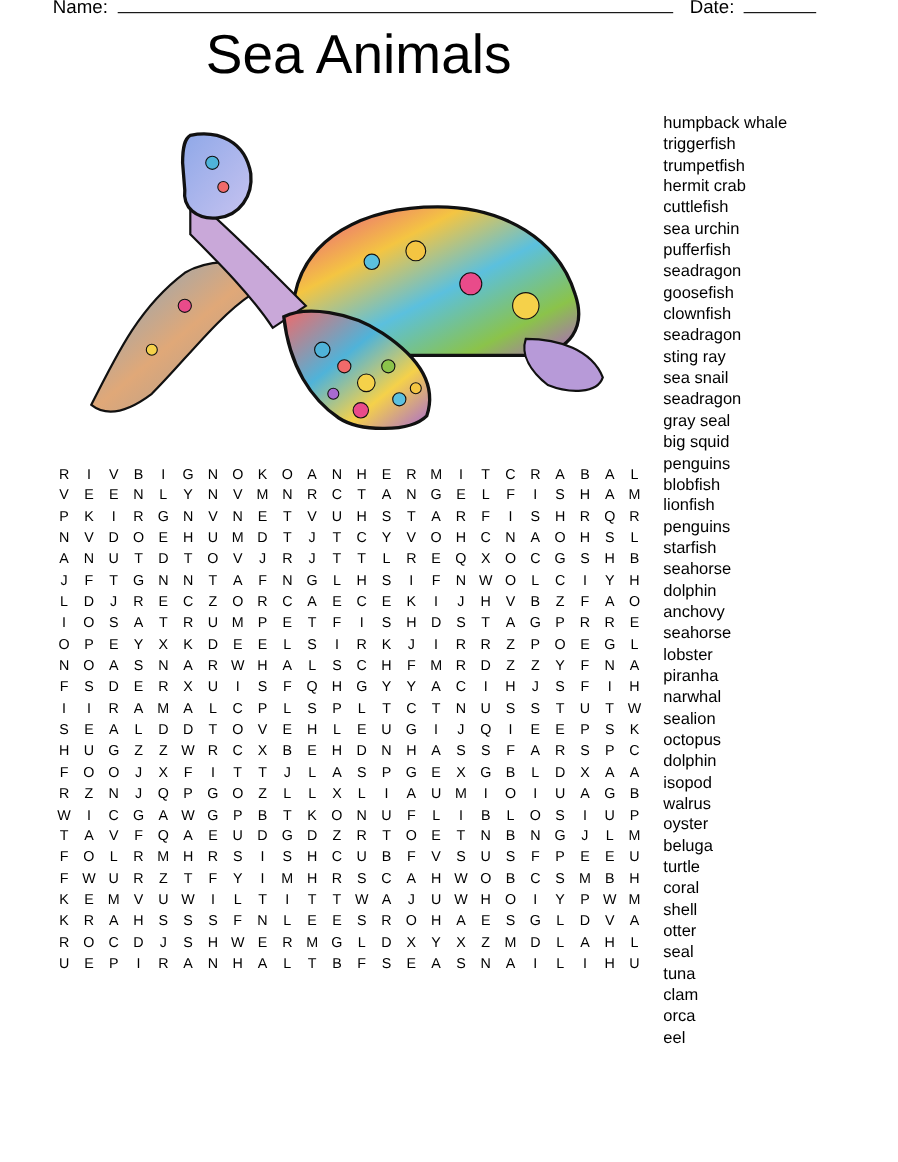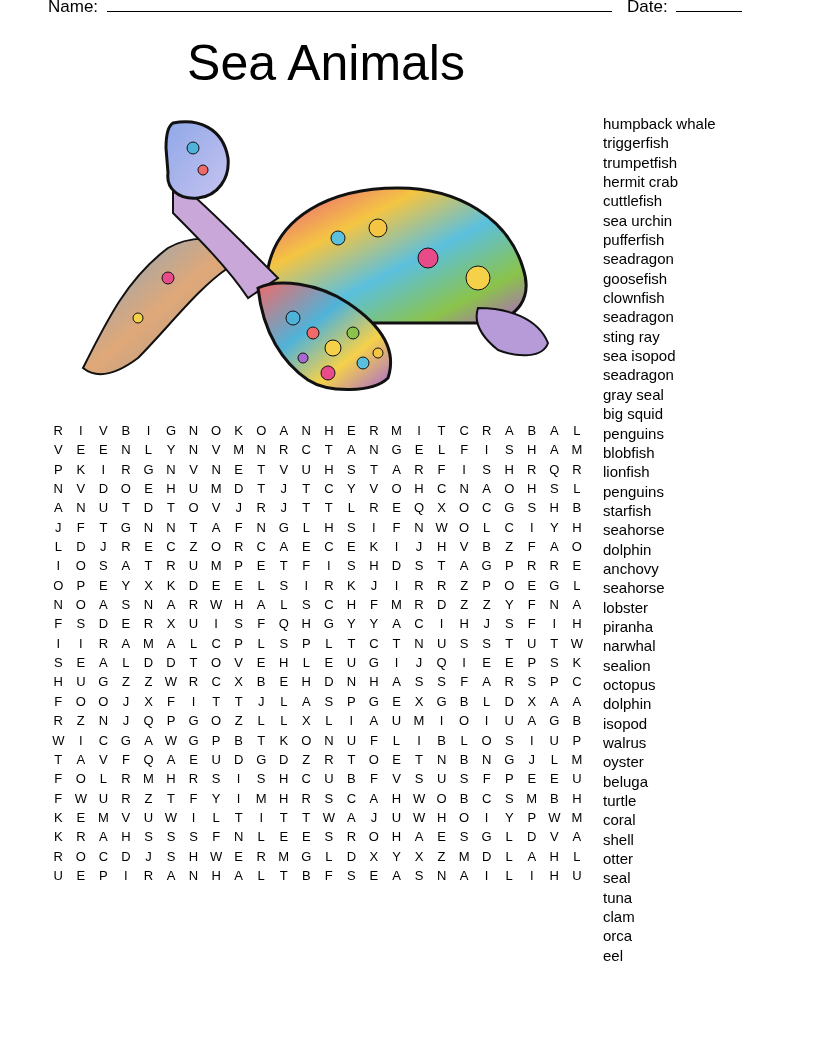--- a/index.html
+++ b/index.html
@@ -1,25 +1,25 @@
 <!DOCTYPE html>
 <html><head>
   <meta charset="utf-8">
   <style>
     html, body { margin: 0; padding: 0; background: #ffffff; }
     body { width: 816px; height: 1056px; position: relative; overflow: hidden; font-family: "Liberation Sans", sans-serif; color: #000; }
     .name-line { position: absolute; top: -3px; left: 48px; font-size: 17px; white-space: nowrap; }
     .date-line { position: absolute; top: -3px; left: 627px; font-size: 17px; white-space: nowrap; }
     .blank { display: inline-block; border-bottom: 1px solid #000; height: 14px; vertical-align: baseline; margin-left: 4px; }
-    .title { position: absolute; top: 34px; left: 0; width: 652px; text-align: center; font-size: 50px; font-weight: normal; margin: 0; letter-spacing: 0; }
+    .title { position: absolute; top: 20px; left: 0; width: 652px; text-align: center; font-size: 50px; font-weight: normal; margin: 0; letter-spacing: 0; }
     .art { position: absolute; left: 78px; top: 118px; width: 480px; height: 280px; }
     .grid { position: absolute; left: 47px; top: 421px; }
     .grid-row { display: flex; height: 19.35px; }
     .cell { width: 22.55px; text-align: center; font-size: 13px; line-height: 19px; }
-    .words { position: absolute; left: 603px; top: 114px; font-size: 15px; line-height: 19.35px; }
+    .words { position: absolute; left: 603px; top: 102px; font-size: 15px; line-height: 19.35px; }
     .word { white-space: nowrap; }
   </style>
 </head>
 <body>
 
 <div class="name-line">
   <span>Name:</span>
   <span class="blank" style="width:505px;"></span>
 </div>
 <div class="date-line">
@@ -720,21 +720,21 @@
     <div class="word">trumpetfish</div>
     <div class="word">hermit crab</div>
     <div class="word">cuttlefish</div>
     <div class="word">sea urchin</div>
     <div class="word">pufferfish</div>
     <div class="word">seadragon</div>
     <div class="word">goosefish</div>
     <div class="word">clownfish</div>
     <div class="word">seadragon</div>
     <div class="word">sting ray</div>
-    <div class="word">sea isopod</div>
+    <div class="word">sea snail</div>
     <div class="word">seadragon</div>
     <div class="word">gray seal</div>
     <div class="word">big squid</div>
     <div class="word">penguins</div>
     <div class="word">blobfish</div>
     <div class="word">lionfish</div>
     <div class="word">penguins</div>
     <div class="word">starfish</div>
     <div class="word">seahorse</div>
     <div class="word">dolphin</div>

